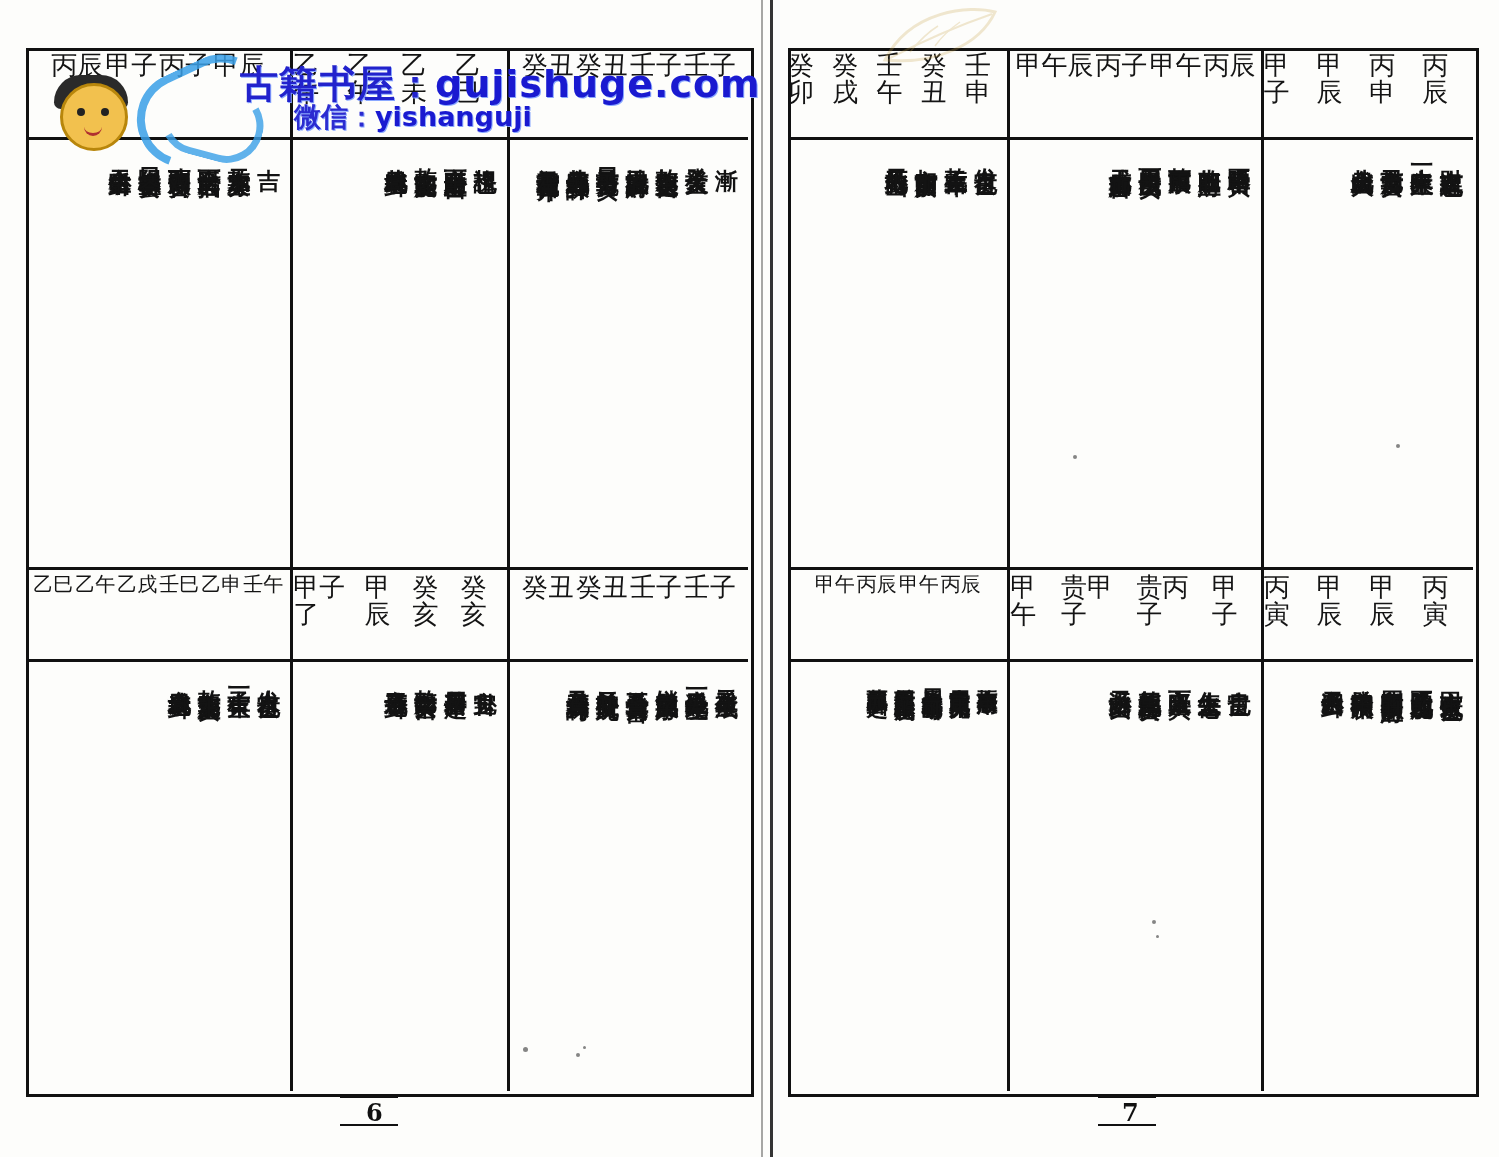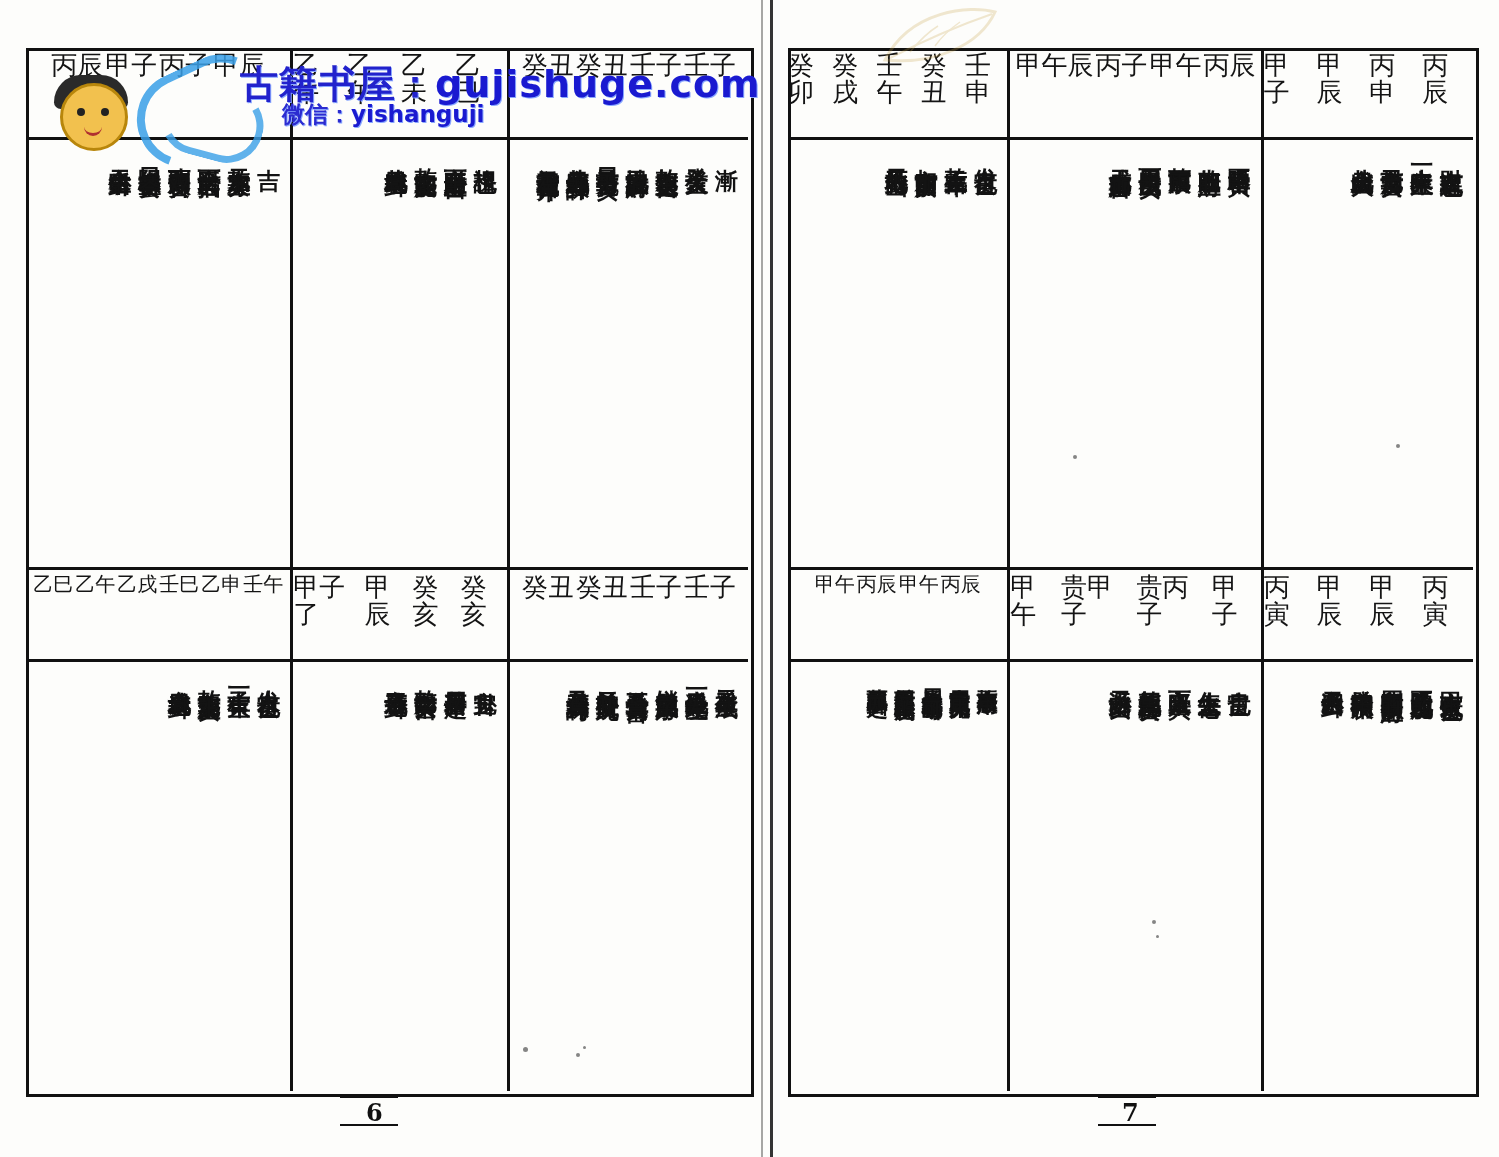--- a/index.html
+++ b/index.html
@@ -29,24 +29,24 @@
     font-weight:bold;
     font-size:38px;
     color:#2b2bd0;
     letter-spacing:1px;
     text-shadow:1px 1px 0 #8aa8ff;
     white-space:nowrap;
   }
   .wm-text .cn{color:#2222cc;}
   .wm-text2{
     position:absolute;
-    left:242px;top:44px;
+    left:254px;top:44px;
     font-family:"DejaVu Sans", sans-serif;
     font-weight:bold;
-    font-size:23px;
+    font-size:27px;
     color:#2b2bd0;
     text-shadow:1px 1px 0 #8aa8ff;
     white-space:nowrap;
   }
   .wm-url{color:#1a1ad0;}
   .wm-logo{
     position:absolute;left:0px;top:0px;width:190px;height:90px;
   }
   .wm-swirl{
     position:absolute;left:95px;top:8px;width:120px;height:80px;

